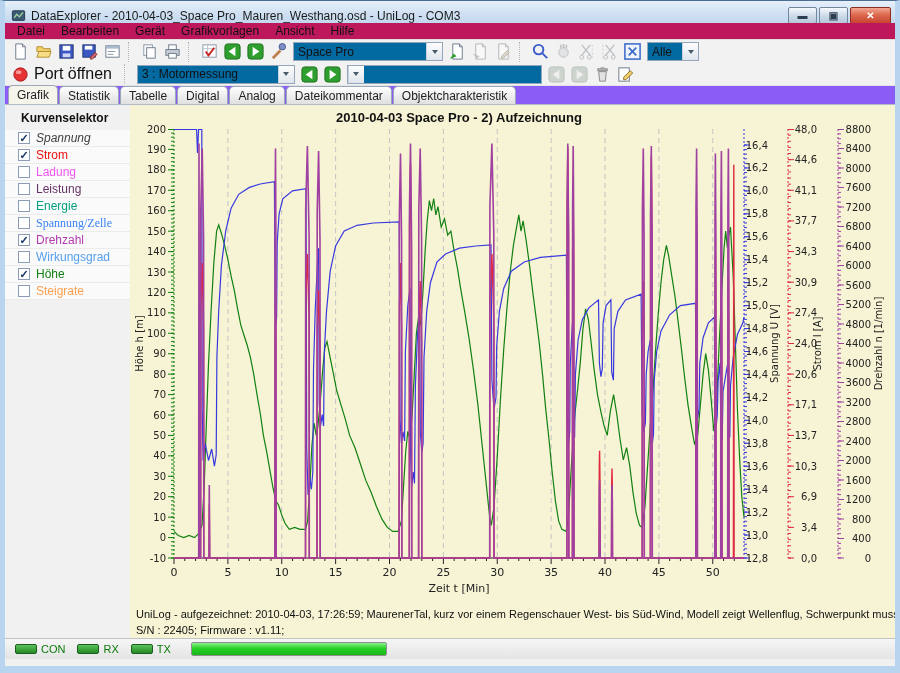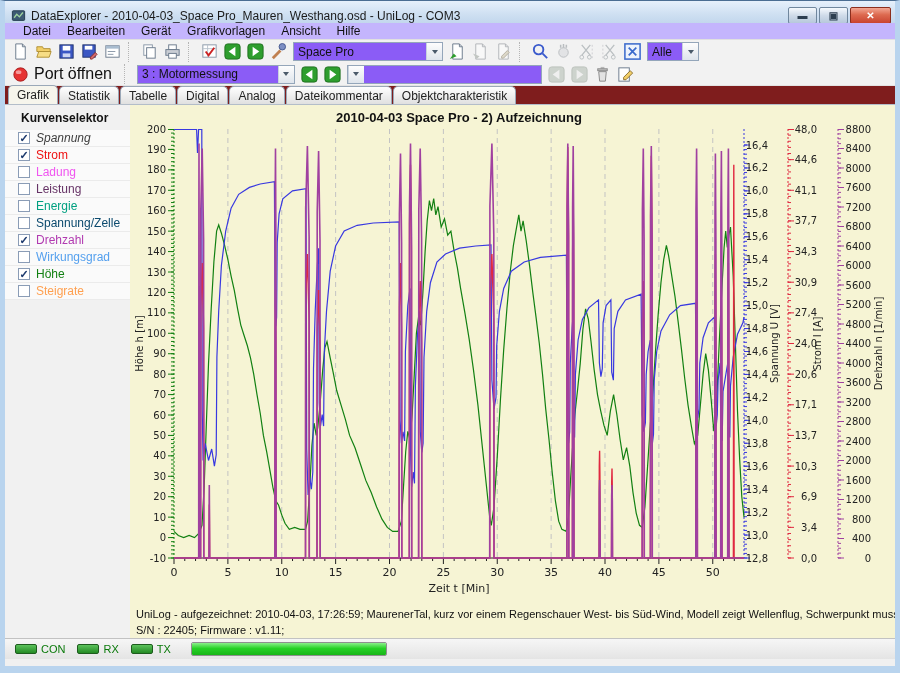--- a/index.html
+++ b/index.html
@@ -12,37 +12,37 @@
      background:linear-gradient(#e6f0fb,#cfe0f2 45%,#b9d0e9);display:flex;align-items:center;
      padding:0 4px;border-bottom:1px solid #98b4d2;}
   .titlebar .ticon{width:15px;height:14px;margin:0 5px 0 2px;flex:none;}
   .titletext{font-size:12px;color:#1b1b1b;white-space:nowrap;overflow:hidden;flex:1;}
   .winbtns{display:flex;gap:2px;margin-left:6px;}
   .wbtn{width:29px;height:17px;border:1px solid #70879e;border-radius:2px;
         background:linear-gradient(#f5f9fd,#cfdbe9 50%,#b7c8db);display:flex;align-items:center;justify-content:center;
         font-size:10px;color:#2c3e50;font-weight:bold;line-height:1;}
   .wbtn.close{width:41px;border-color:#8c2e1d;background:linear-gradient(#f2a793,#dd6a50 45%,#c94430);color:#fff;}
   
-  .menubar{position:absolute;left:0;top:22px;right:0;height:17px;background:#c4b5fd;
-     border-bottom:1px solid #e0e0e0;display:flex;align-items:center;padding-left:10px;}
+  .menubar{position:absolute;left:0;top:22px;right:0;height:17px;background:#be185d;
+     border-bottom:1px solid #e0e0e0;display:flex;align-items:center;padding-left:4px;}
   .menu-item{font-size:12px;color:#111;padding:1px 8px;}
   
   .toolbar{position:absolute;left:0;right:0;height:23px;background:#f2f2f2;display:flex;align-items:center;padding-left:4px;}
   .tb1{top:39px;} .tb2{top:62px;border-bottom:1px solid #e3e3e3;}
   .tbtn{width:23px;height:21px;border:1px solid transparent;border-radius:2px;display:flex;align-items:center;justify-content:center;flex:none;background:transparent;padding:0;}
   .tbtn svg{width:19px;height:19px;}
   .tbtn.dim svg{opacity:.5;filter:grayscale(60%);}
   .tsep{width:7px;height:20px;border-left:1px dotted #b5b5b5;margin:0 3px 0 4px;flex:none;}
-  .combo{height:19px;background:#8b5cf6;border:1px solid #94a6ba;display:flex;align-items:center;flex:none;margin:0 3px;position:relative;}
+  .combo{height:19px;background:#0369a1;border:1px solid #94a6ba;display:flex;align-items:center;flex:none;margin:0 3px;position:relative;}
   .combo .cval{font-size:12px;color:#111;padding:0 4px;white-space:nowrap;overflow:hidden;flex:1;}
   .combo .carr{width:16px;height:100%;border-left:1px solid #c8d2de;background:linear-gradient(#fdfdfd,#dfe5ec);display:flex;align-items:center;justify-content:center;flex:none;}
   .combo .carr:after{content:"";border:3px solid transparent;border-top:4px solid #4a5a6a;margin-top:3px;}
   .portlabel{font-size:16px;color:#111;margin:0 8px 0 2px;white-space:nowrap;}
   
-  .tabbar{position:absolute;left:0;top:85px;right:0;height:19px;background:#7f1d1d;display:flex;align-items:flex-end;padding-left:3px;border-bottom:1px solid #b3bdc9;}
+  .tabbar{position:absolute;left:0;top:85px;right:0;height:19px;background:#8b5cf6;display:flex;align-items:flex-end;padding-left:3px;border-bottom:1px solid #b3bdc9;}
   .tab{font-size:12px;color:#222;padding:2px 8px 2px 8px;border:1px solid #9aa8b8;border-bottom:none;
        border-radius:5px 5px 0 0;background:linear-gradient(#fefefe,#e0e0e0);margin-right:1px;height:18px;white-space:nowrap;}
   .tab.active{background:#f6f5ec;height:19px;position:relative;z-index:2;}
   
   .content{position:absolute;left:0;top:104px;right:0;bottom:28px;}
   .sidebar{position:absolute;left:0;top:0;bottom:0;width:141px;background:#f1f1f1;border-right:1px solid #d8d8d8;}
   .sel-header{font-size:12px;font-weight:bold;color:#111;padding:6px 0 5px 16px;}
   .sel-item{height:17px;display:flex;align-items:center;gap:6px;padding-left:13px;background:#fafafa;border-bottom:1px solid #ebebeb;}
   .cbx{width:12px;height:12px;border:1px solid #8a9cb6;background:#fff;flex:none;font-size:11px;line-height:10px;color:#1d3a6e;text-align:center;font-weight:bold;}
   .sel-label{font-size:12px;white-space:nowrap;}
@@ -305,21 +305,21 @@
           <div class="sel-item">
             <span class="cbx"></span>
             <span class="sel-label" style="color: rgb(102, 51, 102);">Leistung</span>
           </div>
           <div class="sel-item">
             <span class="cbx"></span>
             <span class="sel-label" style="color: rgb(0, 160, 128);">Energie</span>
           </div>
           <div class="sel-item">
             <span class="cbx"></span>
-            <span class="sel-label" style="color: #0c4a6e;">Spannung/Zelle</span>
+            <span class="sel-label" style="color: #3b82f6; font-family: Liberation Serif, serif;">Spannung/Zelle</span>
           </div>
           <div class="sel-item">
             <span class="cbx">✓</span>
             <span class="sel-label" style="color: rgb(177, 58, 177);">Drehzahl</span>
           </div>
           <div class="sel-item">
             <span class="cbx"></span>
             <span class="sel-label" style="color: rgb(85, 160, 238);">Wirkungsgrad</span>
           </div>
           <div class="sel-item">

